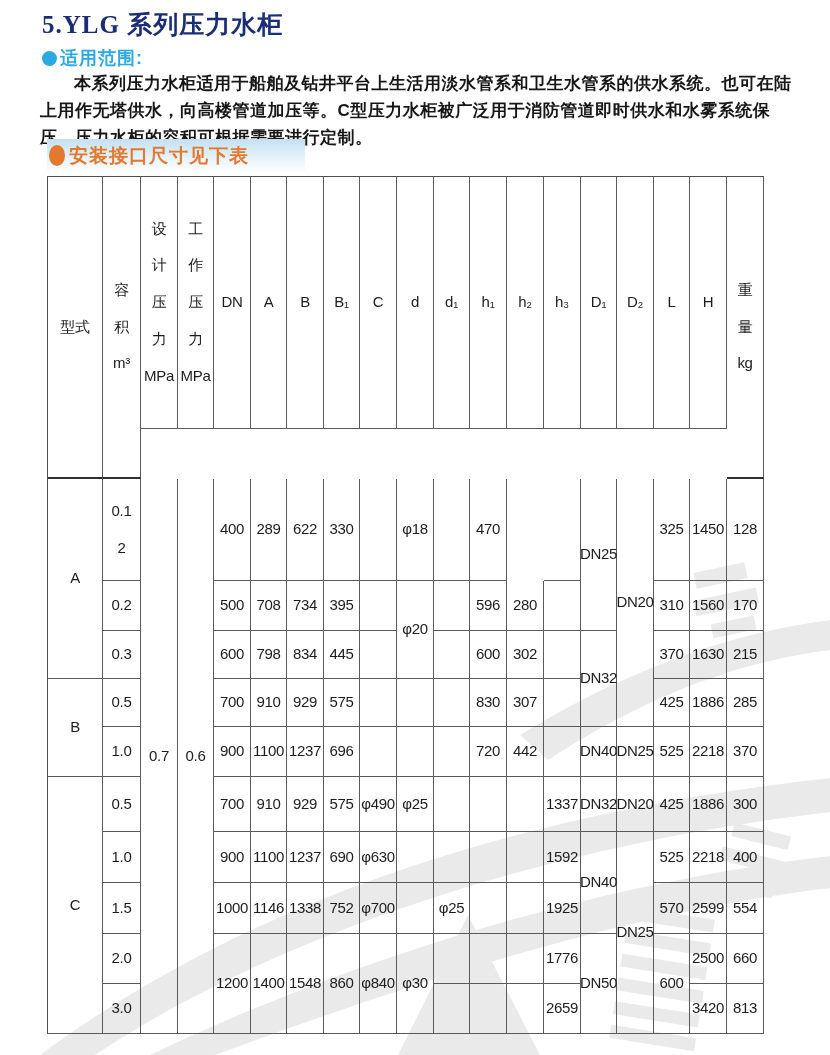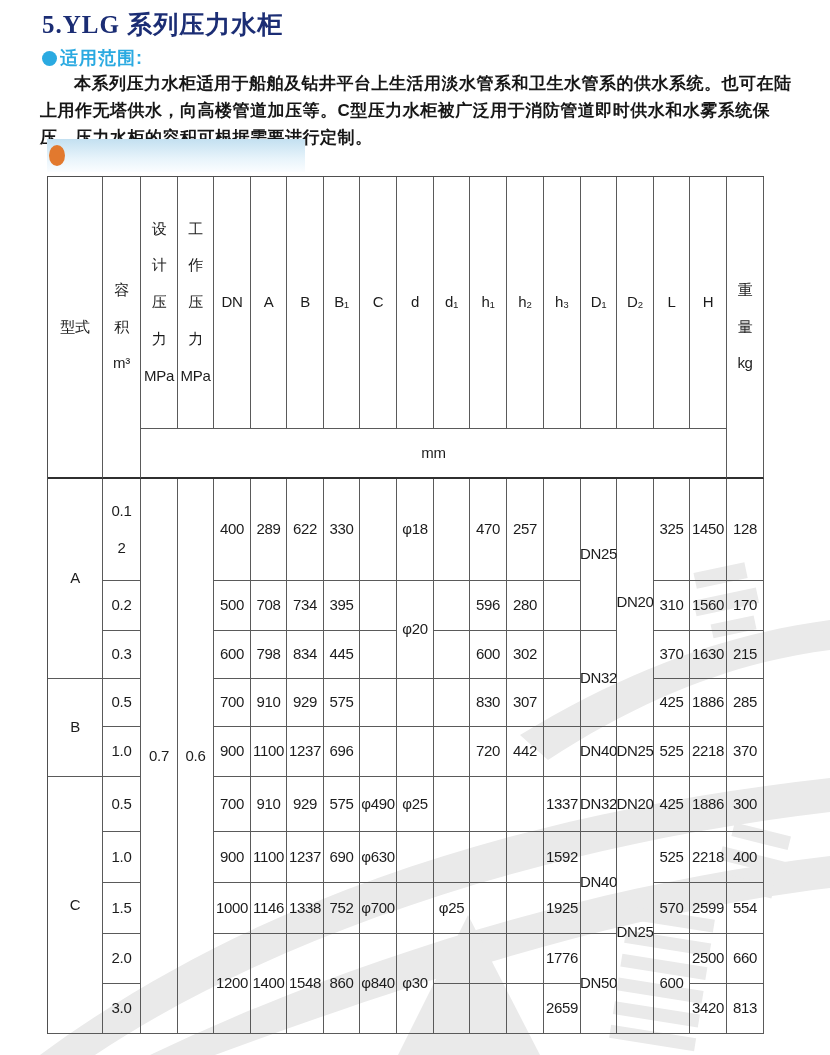--- a/index.html
+++ b/index.html
@@ -87,20 +87,21 @@
 <div class="page-title">5.YLG 系列压力水柜</div>
 
 <div class="scope-line">
   <span class="dot-blue"></span>
   <span class="scope-heading">适用范围:</span>
 </div>
 <div class="scope-body">本系列压力水柜适用于船舶及钻井平台上生活用淡水管系和卫生水管系的供水系统。也可在陆上用作无塔供水，向高楼管道加压等。C型压力水柜被广泛用于消防管道即时供水和水雾系统保压，压力水柜的容积可根据需要进行定制。</div>
 
 <div class="install-bar">
   <span class="dot-orange"></span>
+  <span class="install-heading">安装接口尺寸见下表</span>
 </div>
 
 <div id="tbl" style="grid-template-columns: 55px 38px 37px 36px 37px 36px 37px 36px 37px 37px 36px 37px 37px 37px 36px 37px 36px 37px 37px; grid-template-rows: 252px 50px 102px 50px 48px 48px 50px 55px 51px 51px 50px 50px;">
     <div class="cell tb" style="grid-area: 1 / 1 / span 2 / span 1;">型式</div>
     <div class="cell tb" style="grid-area: 1 / 2 / span 2 / span 1;">容
 积
 m³</div>
     <div class="cell" style="grid-area: 1 / 3 / span 1 / span 1;">设
 计
 压
@@ -121,33 +122,31 @@
     <div class="cell" style="grid-area: 1 / 12 / span 1 / span 1;">h₁</div>
     <div class="cell" style="grid-area: 1 / 14 / span 1 / span 1;">h₃</div>
     <div class="cell" style="grid-area: 1 / 13 / span 1 / span 1;">h₂</div>
     <div class="cell" style="grid-area: 1 / 15 / span 1 / span 1;">D₁</div>
     <div class="cell" style="grid-area: 1 / 16 / span 1 / span 1;">D₂</div>
     <div class="cell" style="grid-area: 1 / 17 / span 1 / span 1;">L</div>
     <div class="cell" style="grid-area: 1 / 18 / span 1 / span 1;">H</div>
     <div class="cell tb" style="grid-area: 1 / 19 / span 2 / span 1;">重
 量
 kg</div>
-    <div class="cell tb" style="grid-area: 2 / 3 / span 1 / span 16;">mm</div>
     <div class="cell" style="grid-area: 3 / 1 / span 3 / span 1;">A</div>
     <div class="cell" style="grid-area: 3 / 2 / span 1 / span 1;">0.1
 2</div>
     <div class="cell" style="grid-area: 3 / 3 / span 10 / span 1;">0.7</div>
     <div class="cell" style="grid-area: 3 / 4 / span 10 / span 1;">0.6</div>
     <div class="cell" style="grid-area: 3 / 5 / span 1 / span 1;">400</div>
     <div class="cell" style="grid-area: 3 / 6 / span 1 / span 1;">289</div>
     <div class="cell" style="grid-area: 3 / 7 / span 1 / span 1;">622</div>
     <div class="cell" style="grid-area: 3 / 8 / span 1 / span 1;">330</div>
     <div class="cell" style="grid-area: 3 / 10 / span 1 / span 1;">φ18</div>
     <div class="cell" style="grid-area: 3 / 12 / span 1 / span 1;">470</div>
-    <div class="cell" style="grid-area: 3 / 13 / span 1 / span 1;">257</div>
     <div class="cell" style="grid-area: 3 / 15 / span 2 / span 1;">DN25</div>
     <div class="cell" style="grid-area: 3 / 16 / span 4 / span 1;">DN20</div>
     <div class="cell" style="grid-area: 3 / 17 / span 1 / span 1;">325</div>
     <div class="cell" style="grid-area: 3 / 18 / span 1 / span 1;">1450</div>
     <div class="cell" style="grid-area: 3 / 19 / span 1 / span 1;">128</div>
     <div class="cell" style="grid-area: 4 / 2 / span 1 / span 1;">0.2</div>
     <div class="cell" style="grid-area: 4 / 5 / span 1 / span 1;">500</div>
     <div class="cell" style="grid-area: 4 / 6 / span 1 / span 1;">708</div>
     <div class="cell" style="grid-area: 4 / 7 / span 1 / span 1;">734</div>
     <div class="cell" style="grid-area: 4 / 8 / span 1 / span 1;">395</div>

